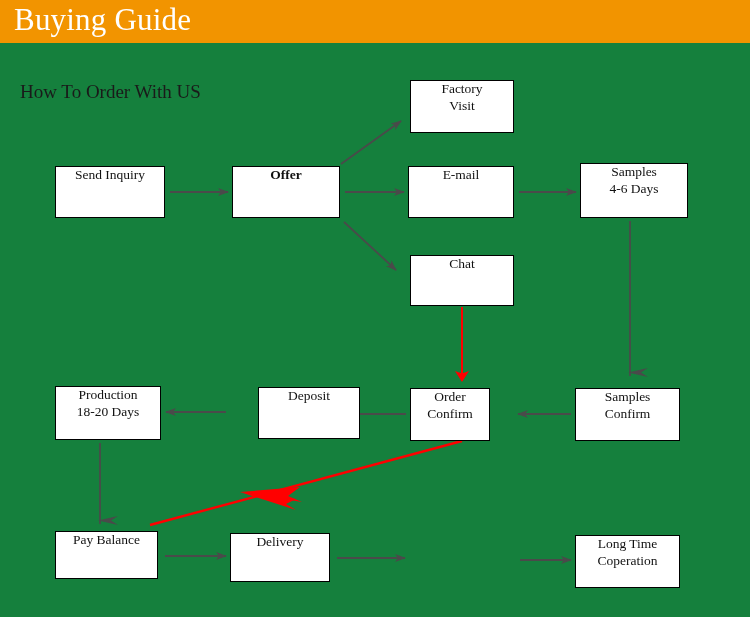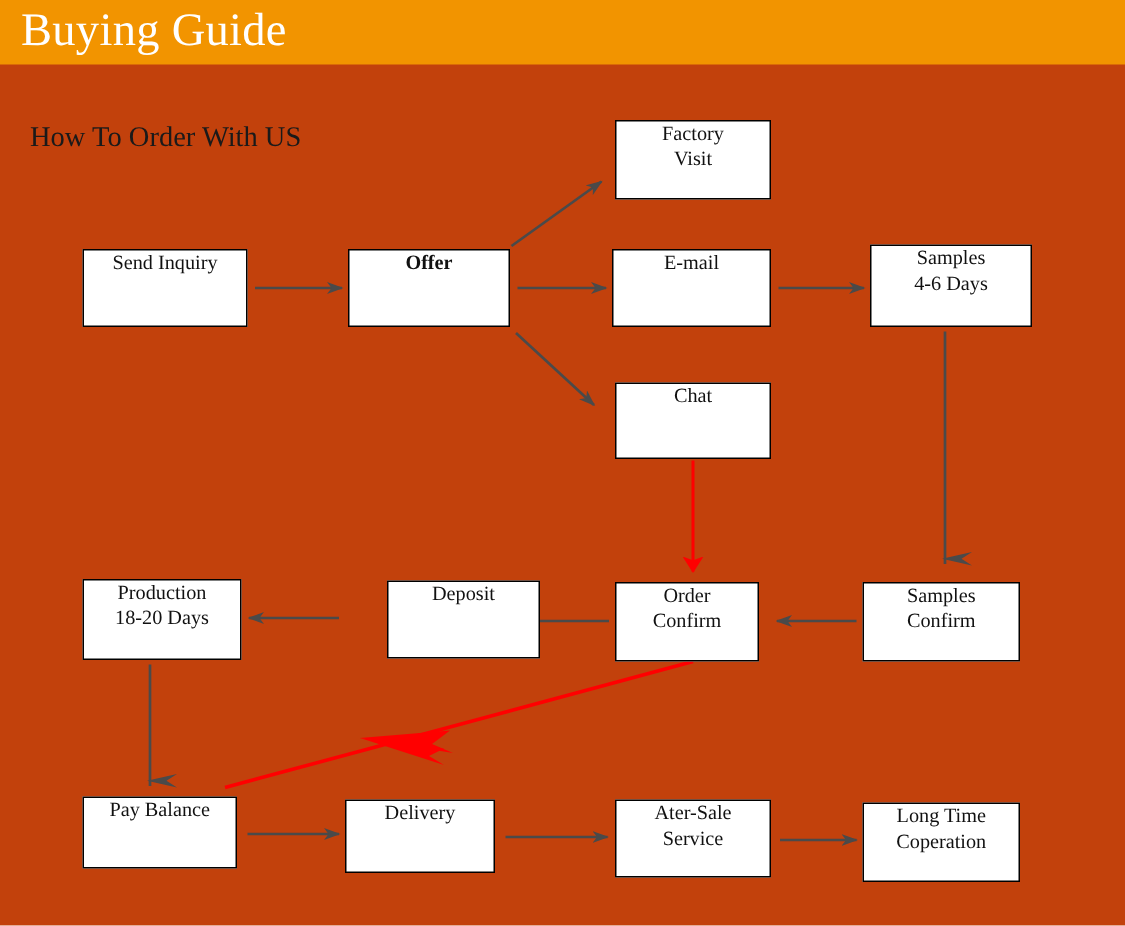--- a/index.html
+++ b/index.html
@@ -4,21 +4,21 @@
 <style>
   html, body {
     margin: 0;
     padding: 0;
     background: #ffffff;
   }
   #page {
     position: relative;
     width: 750px;
     height: 617px;
-    background: #c2410c;
+    background: #15803d;
     overflow: hidden;
     font-family: "Liberation Serif", "DejaVu Serif", serif;
   }
   #header-bar {
     position: absolute;
     left: 0;
     top: 0;
     width: 750px;
     height: 43px;
     background: #f29400;
@@ -167,21 +167,21 @@
     </div>
   </div>
 
   <div class="node" style="left:575px;top:388px;width:105px;height:53px;">
     <div>
       <span class="line">Samples</span>
       <span class="line">Confirm</span>
     </div>
   </div>
 
-  <div class="node" style="left:410px;top:388px;width:96px;height:53px;">
+  <div class="node" style="left:410px;top:388px;width:80px;height:53px;">
     <div>
       <span class="line">Order</span>
       <span class="line">Confirm</span>
     </div>
   </div>
 
   <div class="node" style="left:230px;top:387px;width:102px;height:52px;margin-left:28px;">
     <div>
         <span class="line">Deposit</span>
       </div>
@@ -199,26 +199,20 @@
         <span class="line">Pay Balance</span>
       </div>
   </div>
 
   <div class="node" style="left:230px;top:533px;width:100px;height:49px;">
     <div>
         <span class="line">Delivery</span>
       </div>
   </div>
 
-  <div class="node" style="left:410px;top:533px;width:104px;height:52px;">
-    <div>
-      <span class="line">Ater-Sale</span>
-      <span class="line">Service</span>
-    </div>
-  </div>
 
   <div class="node" style="left:575px;top:535px;width:105px;height:53px;">
     <div>
       <span class="line">Long Time</span>
       <span class="line">Coperation</span>
     </div>
   </div>
 
 </div>
 

